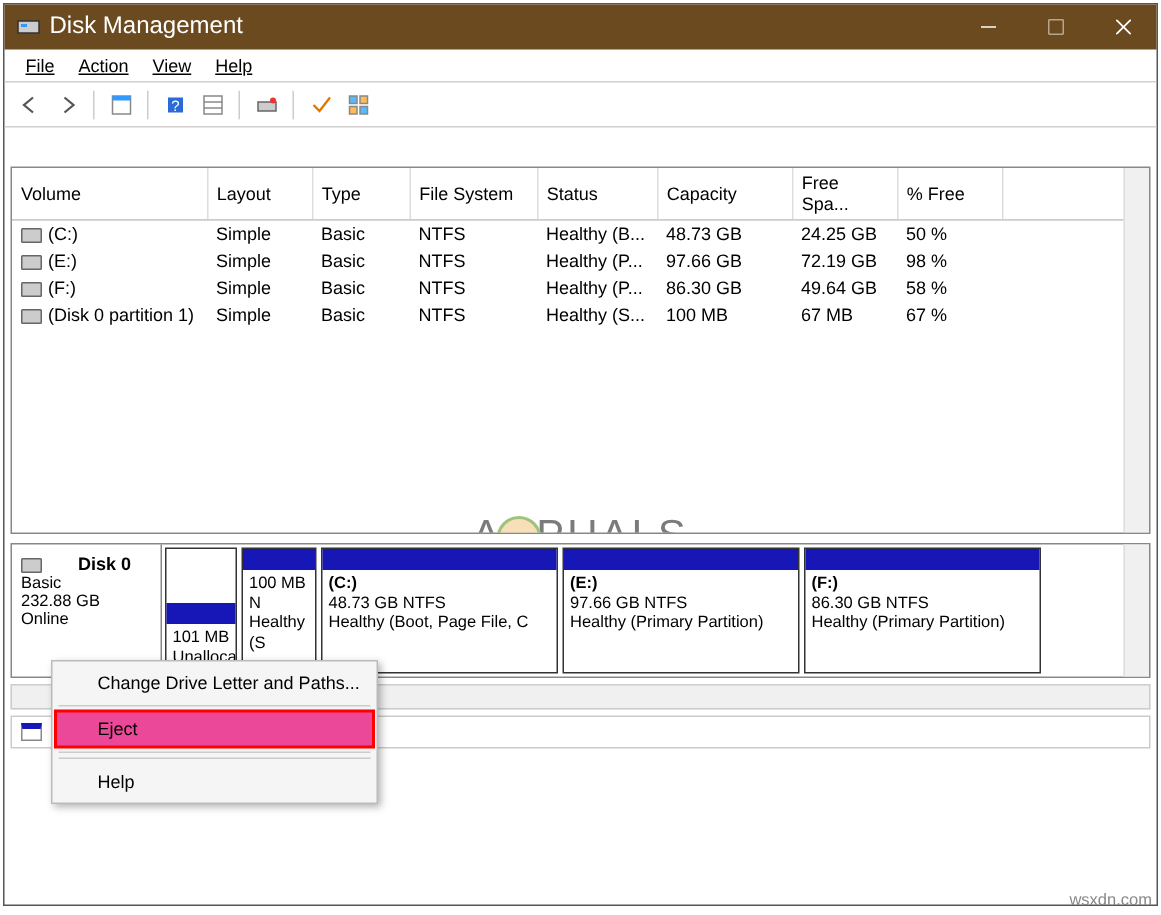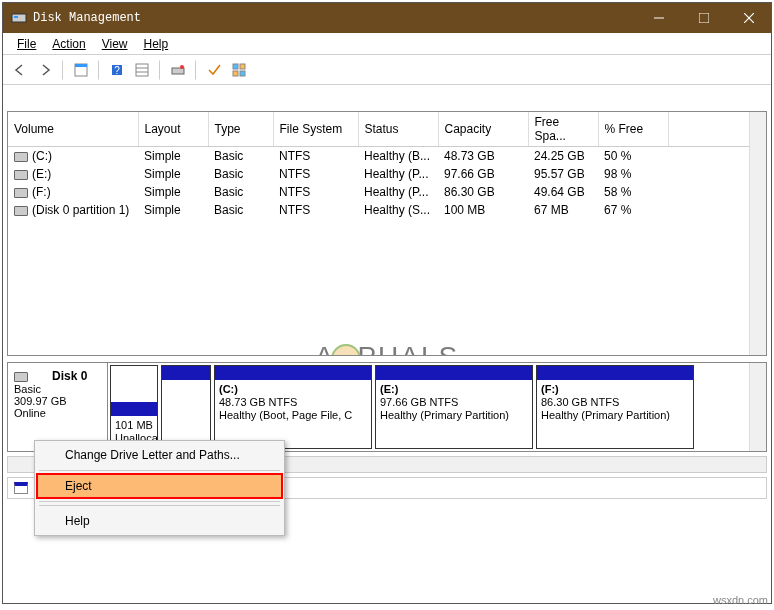--- a/index.html
+++ b/index.html
@@ -1,20 +1,20 @@
 <!DOCTYPE html>
 <html><head>
 <meta charset="utf-8">
 <style>
 * { box-sizing: border-box; margin: 0; padding: 0; }
 body { font-family: "Segoe UI", Tahoma, sans-serif; font-size: 12px; background: #fff; width: 774px; height: 610px; overflow: hidden; position: relative; }
 .window { width: 770px; height: 602px; border: 1px solid #555; background: #fff; position: relative; margin: 2px; }
 .titlebar { height: 30px; background: #6b4a1f; color: #fff; display: flex; align-items: center; padding: 0 0 0 8px; }
 .titlebar .title-icon { width: 16px; height: 16px; margin-right: 6px; }
-.titlebar .title { flex: 1; font-size: 12px; font-family: Liberation Mono, monospace; }
+.titlebar .title { flex: 1; font-size: 16px; }
 .winbtn { width: 45px; height: 30px; display: flex; align-items: center; justify-content: center; color: #fff; }
 .menubar { height: 22px; display: flex; align-items: center; padding: 0 6px; border-bottom: 1px solid #d0d0d0; }
 .menubar span { padding: 0 8px; text-decoration: underline; }
 .toolbar { height: 30px; display: flex; align-items: center; padding: 0 6px; border-bottom: 1px solid #d0d0d0; gap: 3px; }
 .tbtn { width: 22px; height: 22px; display: flex; align-items: center; justify-content: center; border: 1px solid transparent; }
 .tbtn.sep { border-left: 1px solid #ccc; width: 1px; margin: 0 3px; height: 20px; }
 .content { position: absolute; top: 84px; left: 4px; right: 4px; bottom: 4px; margin-top: 24px; }
 .upper { border: 1px solid #888; height: 245px; position: relative; overflow: hidden; }
 table.vols { width: 100%; border-collapse: collapse; }
 table.vols th { text-align: left; font-weight: normal; padding: 3px 6px; border-right: 1px solid #ddd; border-bottom: 1px solid #ccc; background: #fff; }
@@ -23,24 +23,24 @@
 .lower { border: 1px solid #888; margin-top: 6px; height: 90px; position: relative; display: flex; }
 .disklabel { width: 100px; border-right: 1px solid #888; padding: 6px; font-size: 11px; }
 .disklabel b { font-size: 12px; padding-left: 20px; }
 .partitions { flex: 1; display: flex; padding: 2px; gap: 3px; }
 .part { border: 1px solid #333; flex-direction: column; display: flex; font-size: 11px; }
 .part .bar { height: 14px; background: #1717b7; }
 .part .plabel { padding: 3px 4px; line-height: 1.2; overflow: hidden; }
 .scrolltrack { height: 17px; border: 1px solid #ccc; margin-top: 4px; background: #f0f0f0; position: relative; }
 .statusstrip { height: 22px; border: 1px solid #ccc; margin-top: 4px; display:flex; align-items:center; padding:0 6px; gap:6px; }
 .legendbox { width: 14px; height: 12px; border-top: 4px solid #1717b7; border-left:1px solid #888; border-right:1px solid #888; border-bottom:1px solid #888; }
-.ctxmenu { position: absolute; top: 440px; left: 34px; width: 251px; background: #f5f5f5; border: 1px solid #bbb; box-shadow: 2px 2px 5px rgba(0,0,0,0.3); z-index: 10; padding: 2px; }
+.ctxmenu { position: absolute; top: 440px; left: 34px; width: 218px; background: #f5f5f5; border: 1px solid #bbb; box-shadow: 2px 2px 5px rgba(0,0,0,0.3); z-index: 10; padding: 2px; }
 .ctxmenu .item { padding: 5px 8px 5px 28px; font-size: 12px; }
 .ctxmenu .sep { height: 1px; background: #ccc; margin: 3px 2px; }
-.ctxmenu .item.hl { background: #fdba74; outline: 2px solid red; outline-offset: -1px; }
+.ctxmenu .item.hl { background: #ec4899; outline: 2px solid red; outline-offset: -1px; }
 .watermark { position: absolute; top: 229px; left: 0; right: 0; text-align: center; font-size: 28px; font-weight: normal; color: #444; letter-spacing: 2px; opacity: 0.7; pointer-events:none; }
 .watermark .face { display:inline-block; width: 30px; height: 30px; border-radius: 50%; background:#f4d29a; border:2px solid #7a4; vertical-align: middle; position: relative; margin: 0 -4px;}
 .wsxdn { position:absolute; bottom: 4px; right: 6px; font-size: 11px; color: #888; z-index: 20; }
 .scrollbar-v { position:absolute; right:0; top:0; bottom:0; width:17px; background:#f0f0f0; border-left:1px solid #ddd;}
 </style>
 </head>
 <body>
 
 <div class="window">
 
@@ -162,21 +162,21 @@
               <td>50 %</td>
               <td></td>
             </tr>
             <tr>
               <td><span class="drv-icon"></span>(E:)</td>
               <td>Simple</td>
               <td>Basic</td>
               <td>NTFS</td>
               <td>Healthy (P...</td>
               <td>97.66 GB</td>
-              <td>95.57 GB</td>
+              <td>72.19 GB</td>
               <td>98 %</td>
               <td></td>
             </tr>
             <tr>
               <td><span class="drv-icon"></span>(F:)</td>
               <td>Simple</td>
               <td>Basic</td>
               <td>NTFS</td>
               <td>Healthy (P...</td>
               <td>86.30 GB</td>
@@ -199,30 +199,31 @@
       </table>
       <div class="watermark">
         <span>A</span><span class="face"></span><span>PUALS</span>
       </div>
     </div>
 
     <div class="lower">
       <div class="disklabel">
         <span class="drv-icon"></span><b>Disk 0</b><br>
         <span>Basic</span><br>
-        <span>309.97 GB</span><br>
+        <span>232.88 GB</span><br>
         <span>Online</span>
       </div>
       <div class="partitions" id="parts">
           <div class="part" style="width: 48px; justify-content: flex-end;">
             <div class="bar"></div>
             <div class="plabel"><b></b>101 MB<br>Unallocat</div>
           </div>
           <div class="part" style="width: 50px;">
             <div class="bar"></div>
+            <div class="plabel"><b></b>100 MB N<br>Healthy (S</div>
           </div>
           <div class="part" style="width: 158px;">
             <div class="bar"></div>
             <div class="plabel"><b>(C:)</b><br>48.73 GB NTFS<br>Healthy (Boot, Page File, C</div>
           </div>
           <div class="part" style="width: 158px;">
             <div class="bar"></div>
             <div class="plabel"><b>(E:)</b><br>97.66 GB NTFS<br>Healthy (Primary Partition)</div>
           </div>
           <div class="part" style="width: 158px;">

